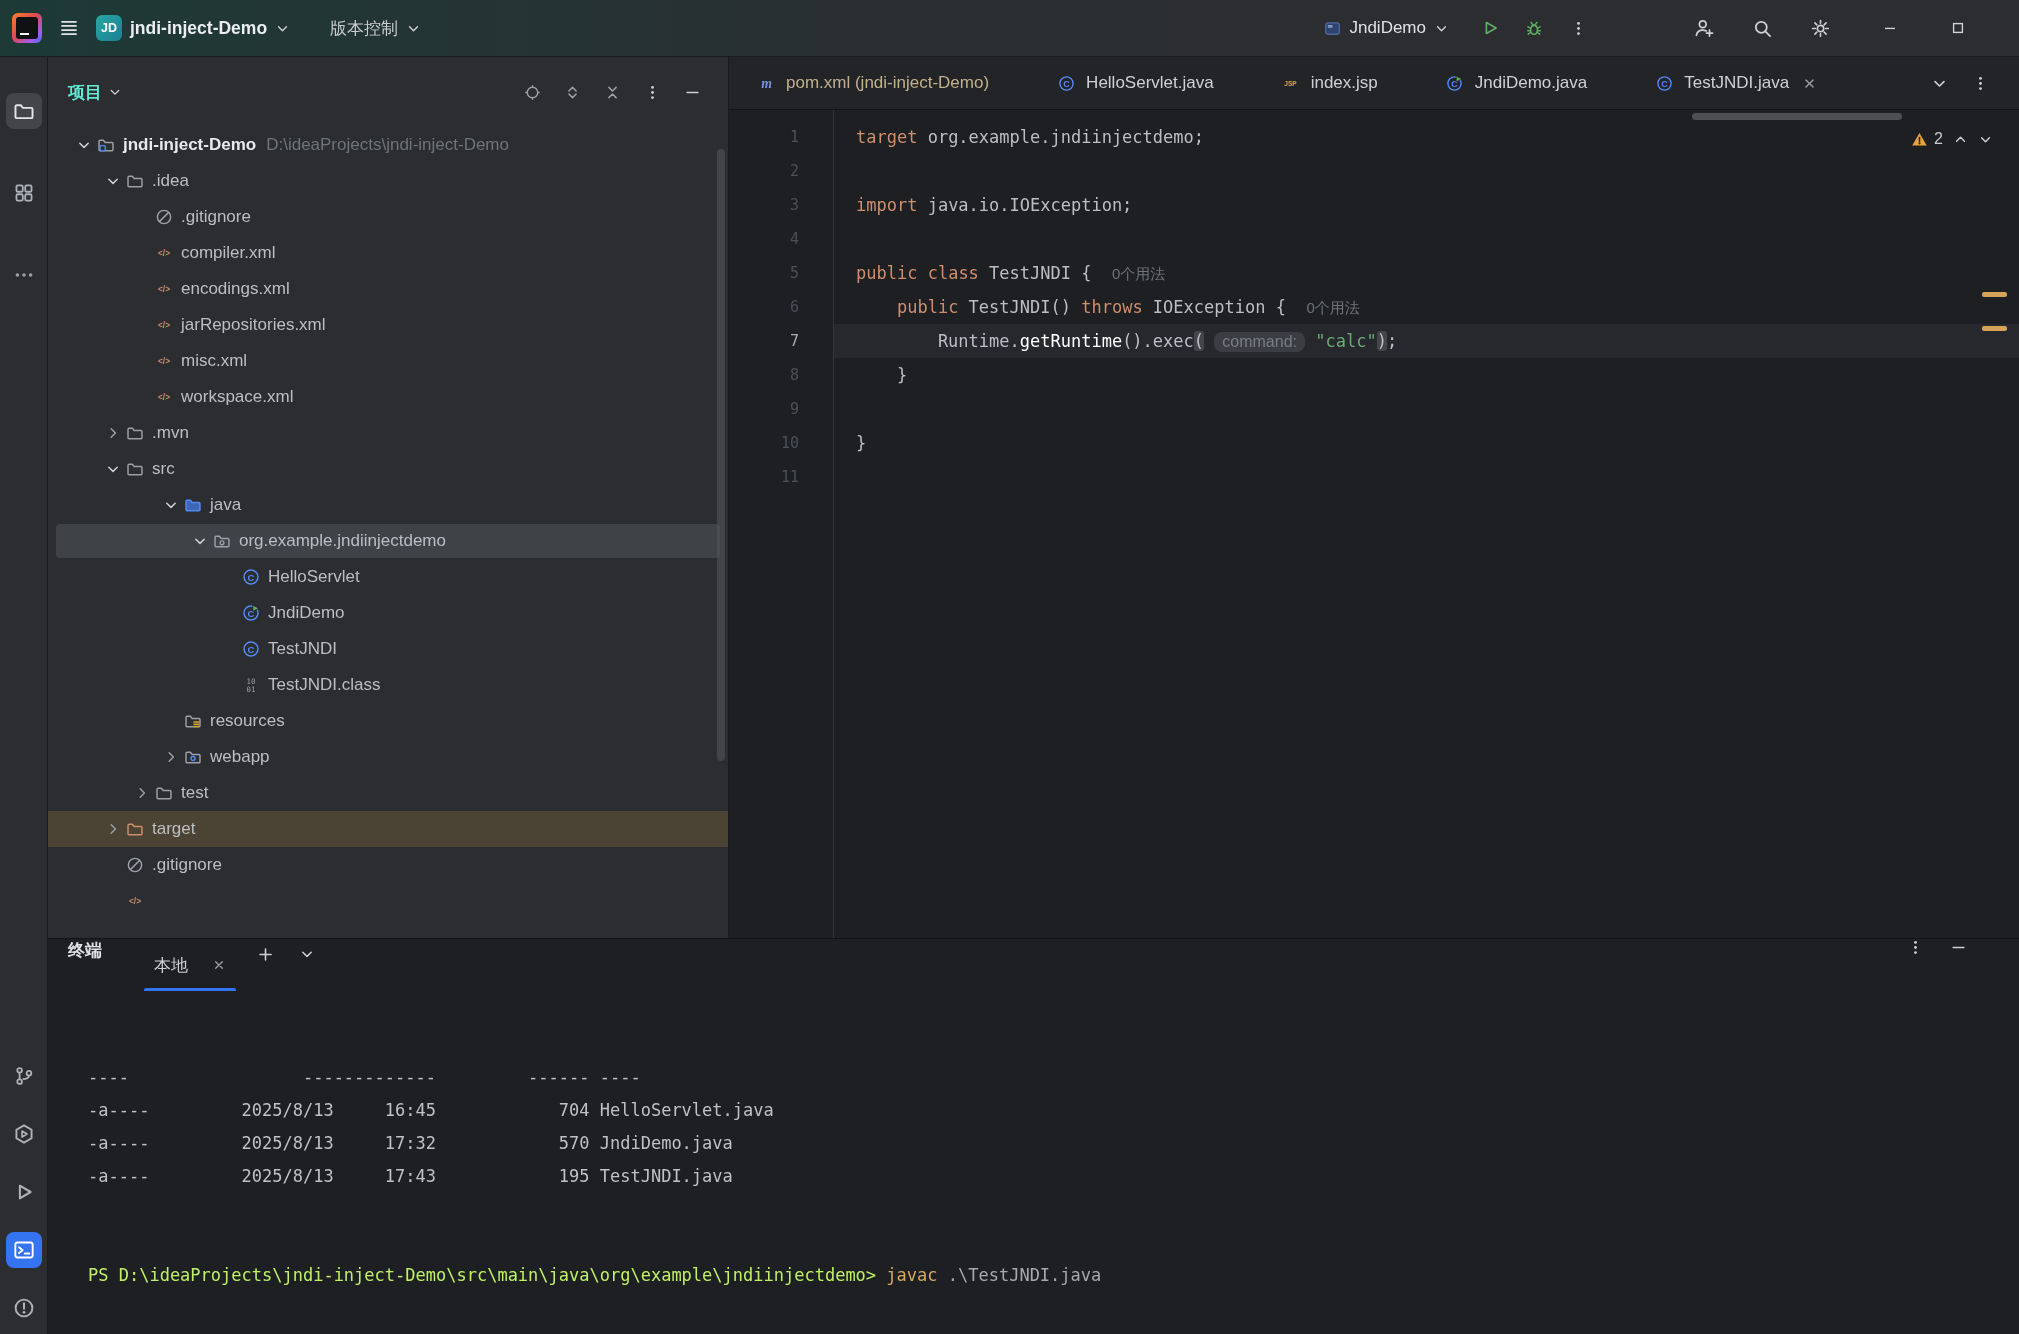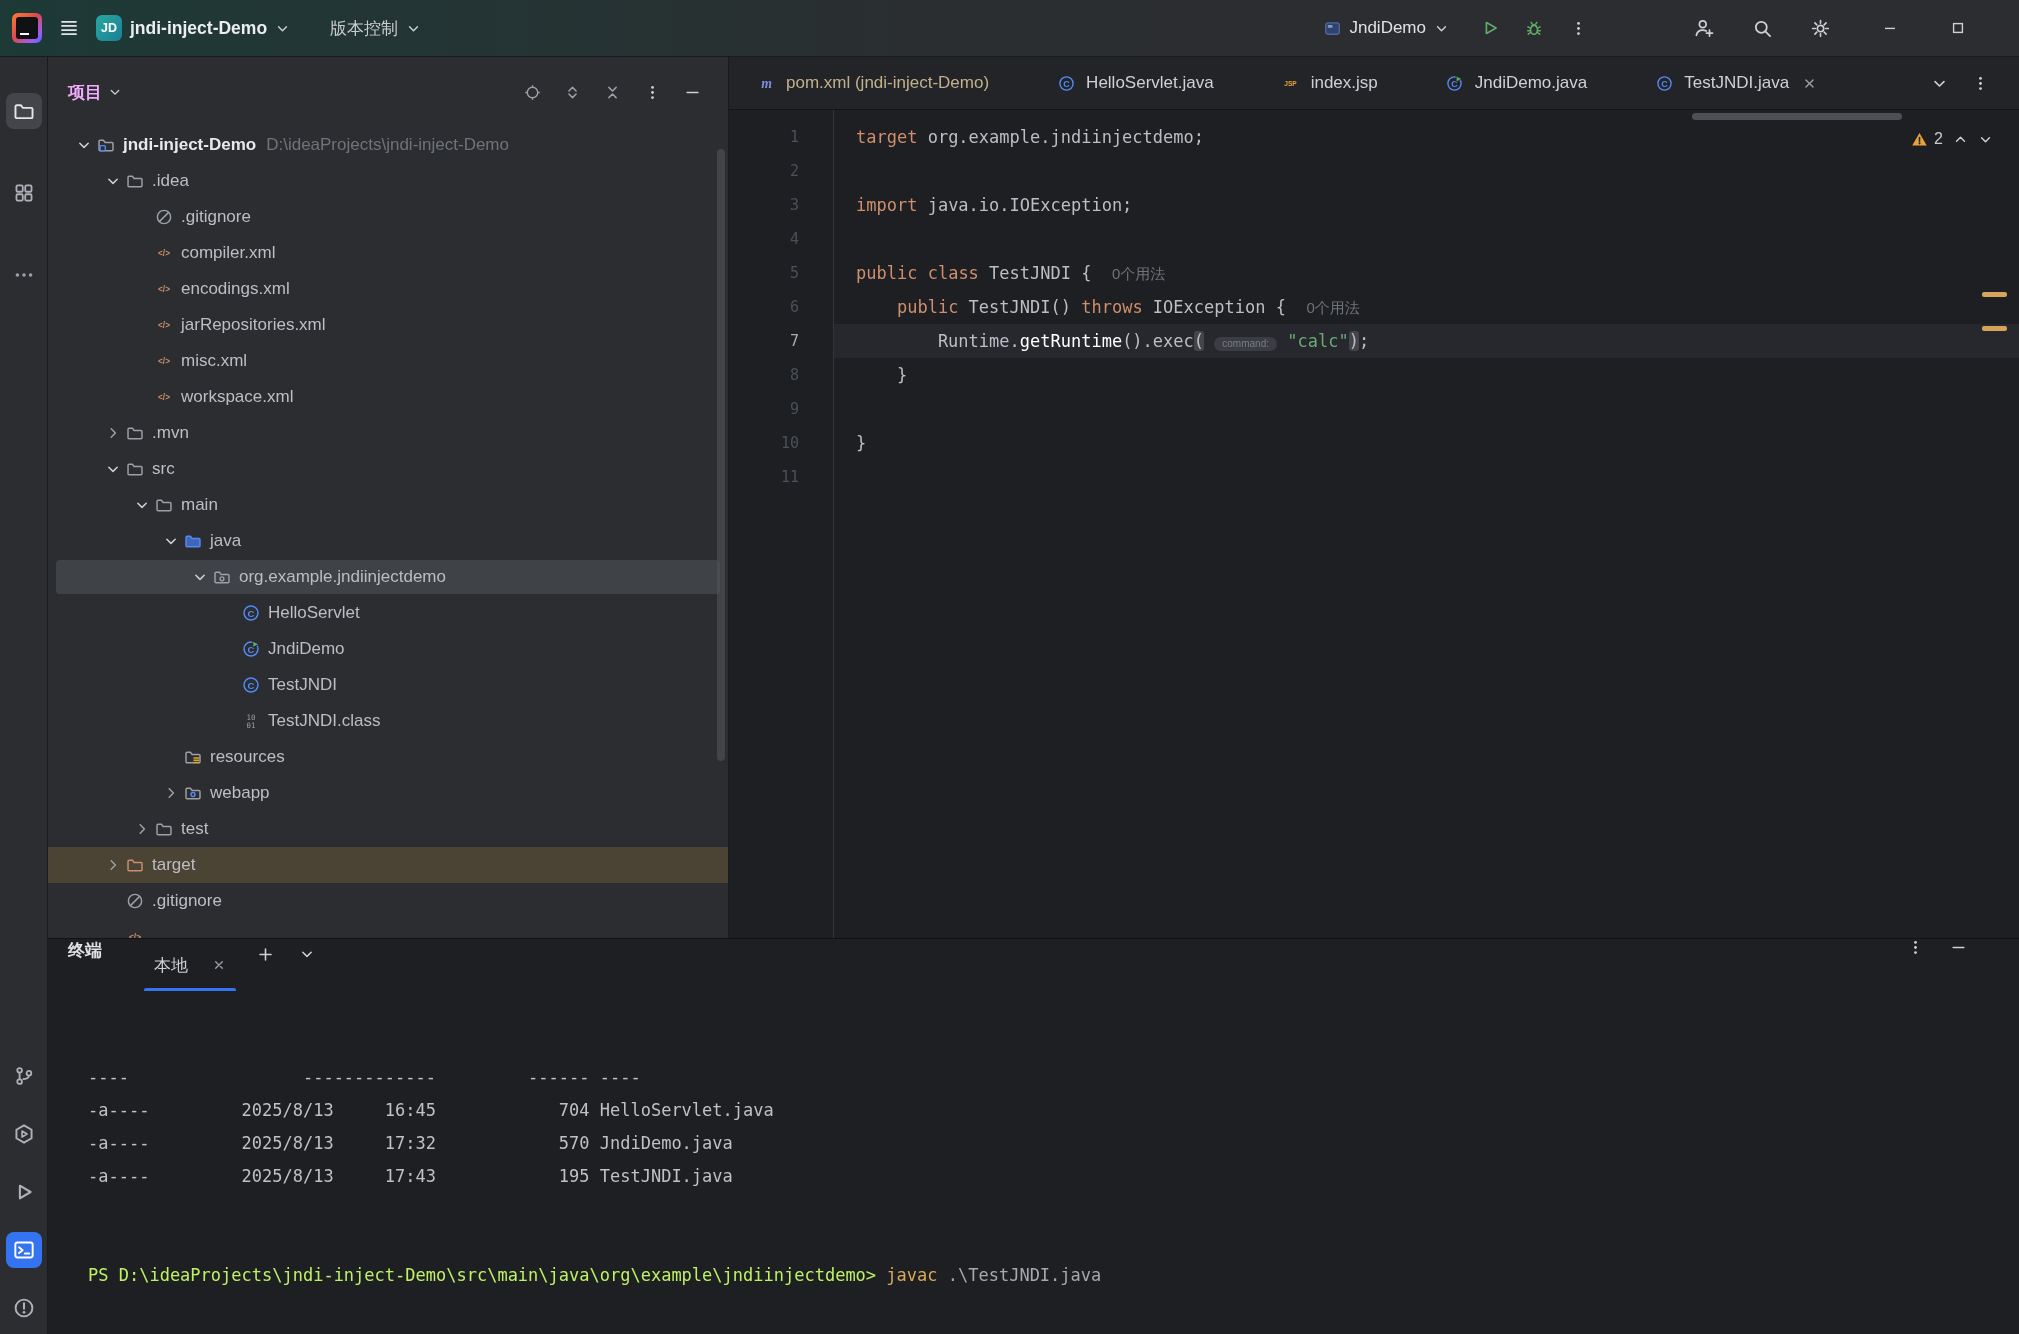--- a/index.html
+++ b/index.html
@@ -36,21 +36,21 @@
   .stripe-bottom{margin-top:auto;display:flex;flex-direction:column;gap:22px;padding-bottom:8px;align-items:center}
   .tool-btn{width:36px;height:36px;border-radius:8px;display:flex;align-items:center;justify-content:center}
   .tool-btn.active{background:#43454A}
   .tool-btn.focus{background:var(--accent)}
   .right-col{flex:1;display:flex;flex-direction:column;min-width:0}
   .upper{height:881px;display:flex;min-height:0}
 
   
   .project-panel{width:681px;flex:0 0 auto;background:var(--bg-panel);border-right:1px solid #1A1B1E;position:relative;overflow:hidden}
   .pp-header{height:70px;display:flex;align-items:center;padding:0 22px 0 20px}
-  .pp-title{font-weight:700;color:#f0abfc;margin-right:6px}
+  .pp-title{font-weight:700;color:#5eead4;margin-right:6px}
   .pp-icons{margin-left:auto;display:flex;gap:13px}
   .ph-btn{width:27px;height:27px;display:flex;align-items:center;justify-content:center;border-radius:5px}
   .tree{position:relative}
   .trow{height:36px;display:flex;align-items:center;position:relative;white-space:nowrap}
   .trow::before{content:"";position:absolute;inset:1px 8px;border-radius:4px;background:transparent}
   .trow.sel::before{background:#3F4247}
   .trow.hl-row::before{inset:0 0;border-radius:0;background:#4B4333}
   .chev{width:22px;height:18px;display:inline-flex;align-items:center;justify-content:center;position:relative}
   .ticn{width:22px;height:18px;display:inline-flex;align-items:center;justify-content:center;position:relative}
   .tlabel{margin-left:6px;position:relative;color:#BCBEC4}
@@ -68,21 +68,21 @@
   .code-area{flex:1;position:relative;padding-top:10px;overflow:hidden}
   .gutter-sep{position:absolute;left:104px;top:0;bottom:0;width:1px;background:#313438}
   .crow{height:34px;display:flex;align-items:center;position:relative}
   .crow.cur::before{content:"";position:absolute;left:105px;right:0;top:0;bottom:0;background:#26282E}
   .lnum{width:104px;padding-right:34px;text-align:right;color:#4B5059;font-family:"DejaVu Sans Mono",monospace;font-size:15px;position:relative;flex:0 0 auto}
   .crow.cur .lnum{color:#A9ABB2}
   .ctext{position:relative;margin-left:23px;font-family:"DejaVu Sans Mono",monospace;font-size:17px;white-space:pre}
   .tk-kw{color:var(--kw)} .tk-pl{color:#BCBEC4} .tk-str{color:var(--str)}
   .tk-meth{color:#ffffff;}
   .tk-usage{color:#6F737A;font-family:"Liberation Sans",sans-serif;font-size:15px}
-  .tk-hint{background:#3B3D42;color:#787D87;border-radius:8px;padding:1px 8px 2px;font-family:"Liberation Sans",sans-serif;font-size:10px}
+  .tk-hint{background:#3B3D42;color:#787D87;border-radius:8px;padding:1px 8px 2px;font-family:"Liberation Sans",sans-serif;font-size:16px}
   .tk-hl{background:#43454A;border-radius:3px}
   .warn-widget{position:absolute;top:20px;right:26px;display:flex;align-items:center;gap:10px;color:#BCBEC4}
   .warn-count{font-size:16px;color:#C9CBD0;margin-left:-4px}
   .tabs-scroll{position:absolute;top:3px;left:963px;width:210px;height:7px;border-radius:4px;background:#4D4F55}
   .stripe-mark{position:absolute;right:12px;width:25px;height:5px;border-radius:2px;background:#D5A45A}
 
   
   .terminal{flex:1;display:flex;flex-direction:column;border-top:1px solid #121315;background:var(--bg-editor);min-height:0}
   .term-header{height:52px;display:flex;padding:0 52px 0 20px;flex:0 0 auto}
   .term-title{font-weight:700;color:#DFE1E5;margin-right:40px}
@@ -441,33 +441,20 @@
                   <path d="M3.8 6.2 8 10.4l4.2-4.2" stroke="#CED0D6" stroke-width="1.5" fill="none" stroke-linecap="round" stroke-linejoin="round"></path>
                 </svg>
               </span>
               <span class="ticn">
                 <svg width="18" height="18" viewBox="0 0 16 16" fill="none" xmlns="http://www.w3.org/2000/svg">
                   <path d="M1.8 4.7c0-.5.4-.9.9-.9h3l1.5 1.9h6.1c.5 0 .9.4.9.9v5.7c0 .5-.4.9-.9.9H2.7c-.5 0-.9-.4-.9-.9V4.7z" stroke="#9DA0A8" stroke-width="1.3" fill="none"></path>
                 </svg>
               </span>
               <span class="tlabel">src</span>
             </div>
-            <div class="trow" style="padding-left: 83px;">
-              <span class="chev">
-                <svg width="16" height="16" viewBox="0 0 16 16" fill="none" xmlns="http://www.w3.org/2000/svg">
-                  <path d="M3.8 6.2 8 10.4l4.2-4.2" stroke="#CED0D6" stroke-width="1.5" fill="none" stroke-linecap="round" stroke-linejoin="round"></path>
-                </svg>
-              </span>
-              <span class="ticn">
-                <svg width="18" height="18" viewBox="0 0 16 16" fill="none" xmlns="http://www.w3.org/2000/svg">
-                  <path d="M1.8 4.7c0-.5.4-.9.9-.9h3l1.5 1.9h6.1c.5 0 .9.4.9.9v5.7c0 .5-.4.9-.9.9H2.7c-.5 0-.9-.4-.9-.9V4.7z" stroke="#9DA0A8" stroke-width="1.3" fill="none"></path>
-                </svg>
-              </span>
-              <span class="tlabel">main</span>
-            </div>
             <div class="trow" style="padding-left: 112px;">
               <span class="chev">
                 <svg width="16" height="16" viewBox="0 0 16 16" fill="none" xmlns="http://www.w3.org/2000/svg">
                   <path d="M3.8 6.2 8 10.4l4.2-4.2" stroke="#CED0D6" stroke-width="1.5" fill="none" stroke-linecap="round" stroke-linejoin="round"></path>
                 </svg>
               </span>
               <span class="ticn">
                 <svg width="18" height="18" viewBox="0 0 16 16" fill="none" xmlns="http://www.w3.org/2000/svg">
                   <path d="M1.8 4.7c0-.5.4-.9.9-.9h3l1.5 1.9h6.1c.5 0 .9.4.9.9v5.7c0 .5-.4.9-.9.9H2.7c-.5 0-.9-.4-.9-.9V4.7z" stroke="#548AF7" stroke-width="1.3" fill="#3F66B6"></path>
                 </svg>

